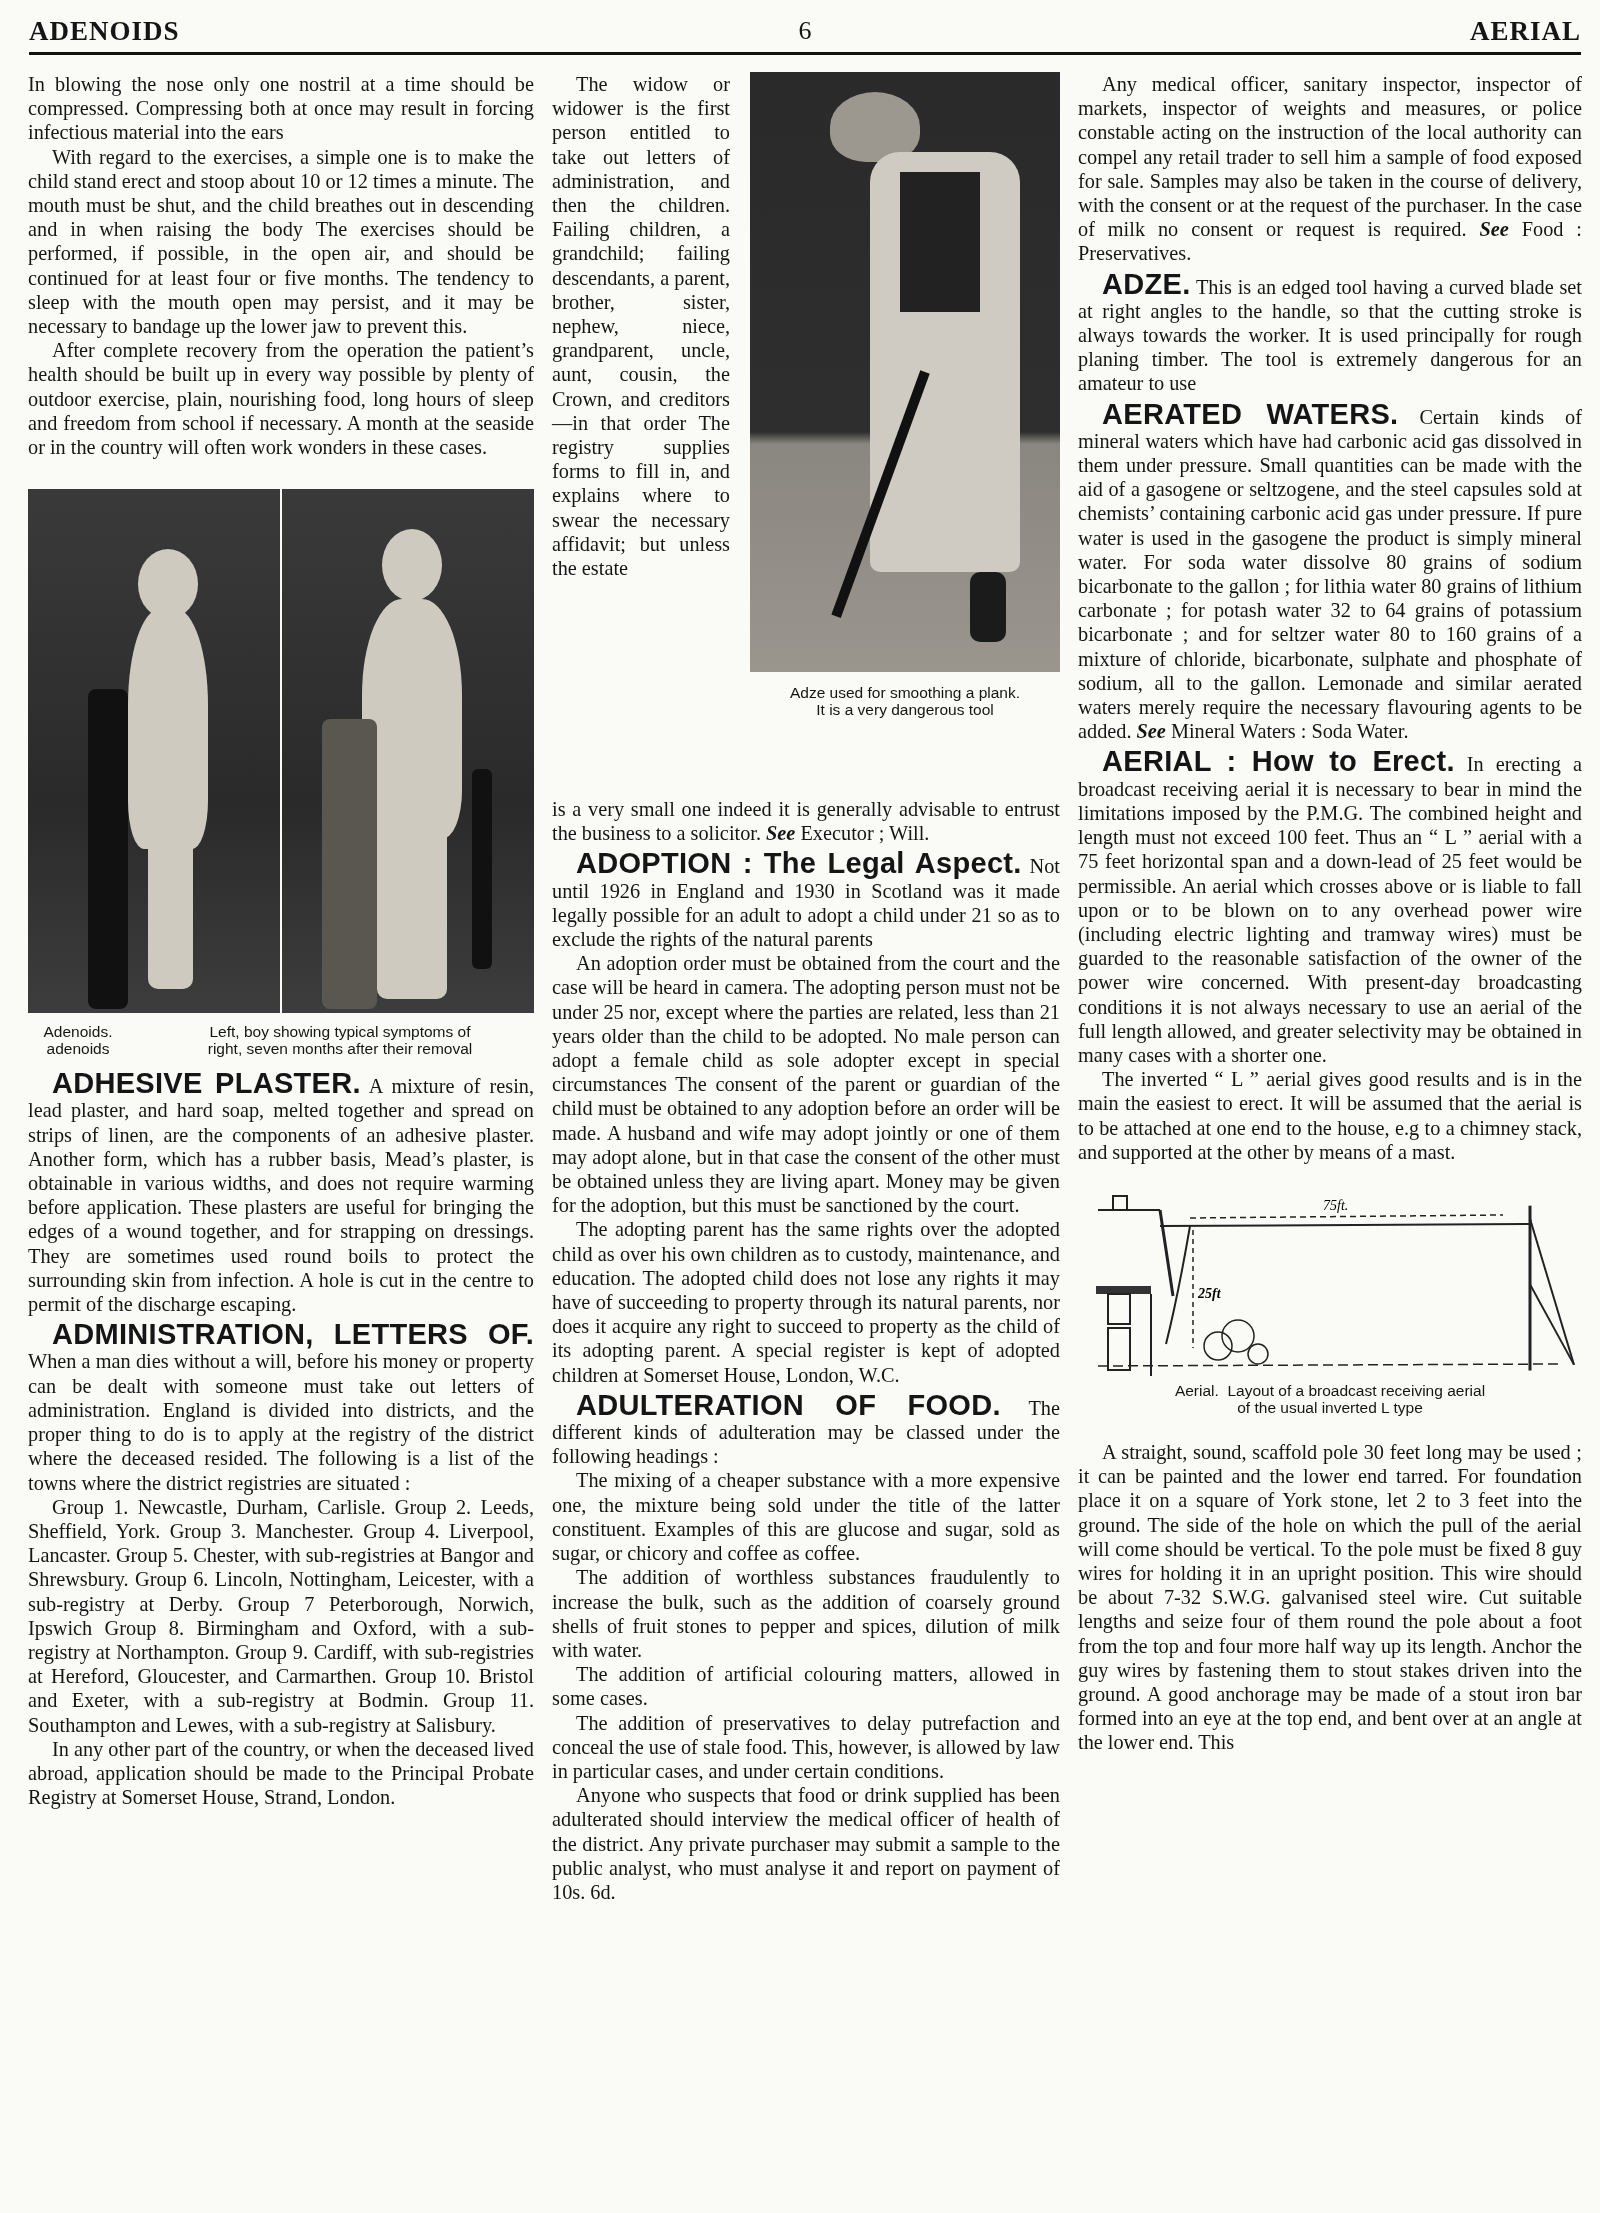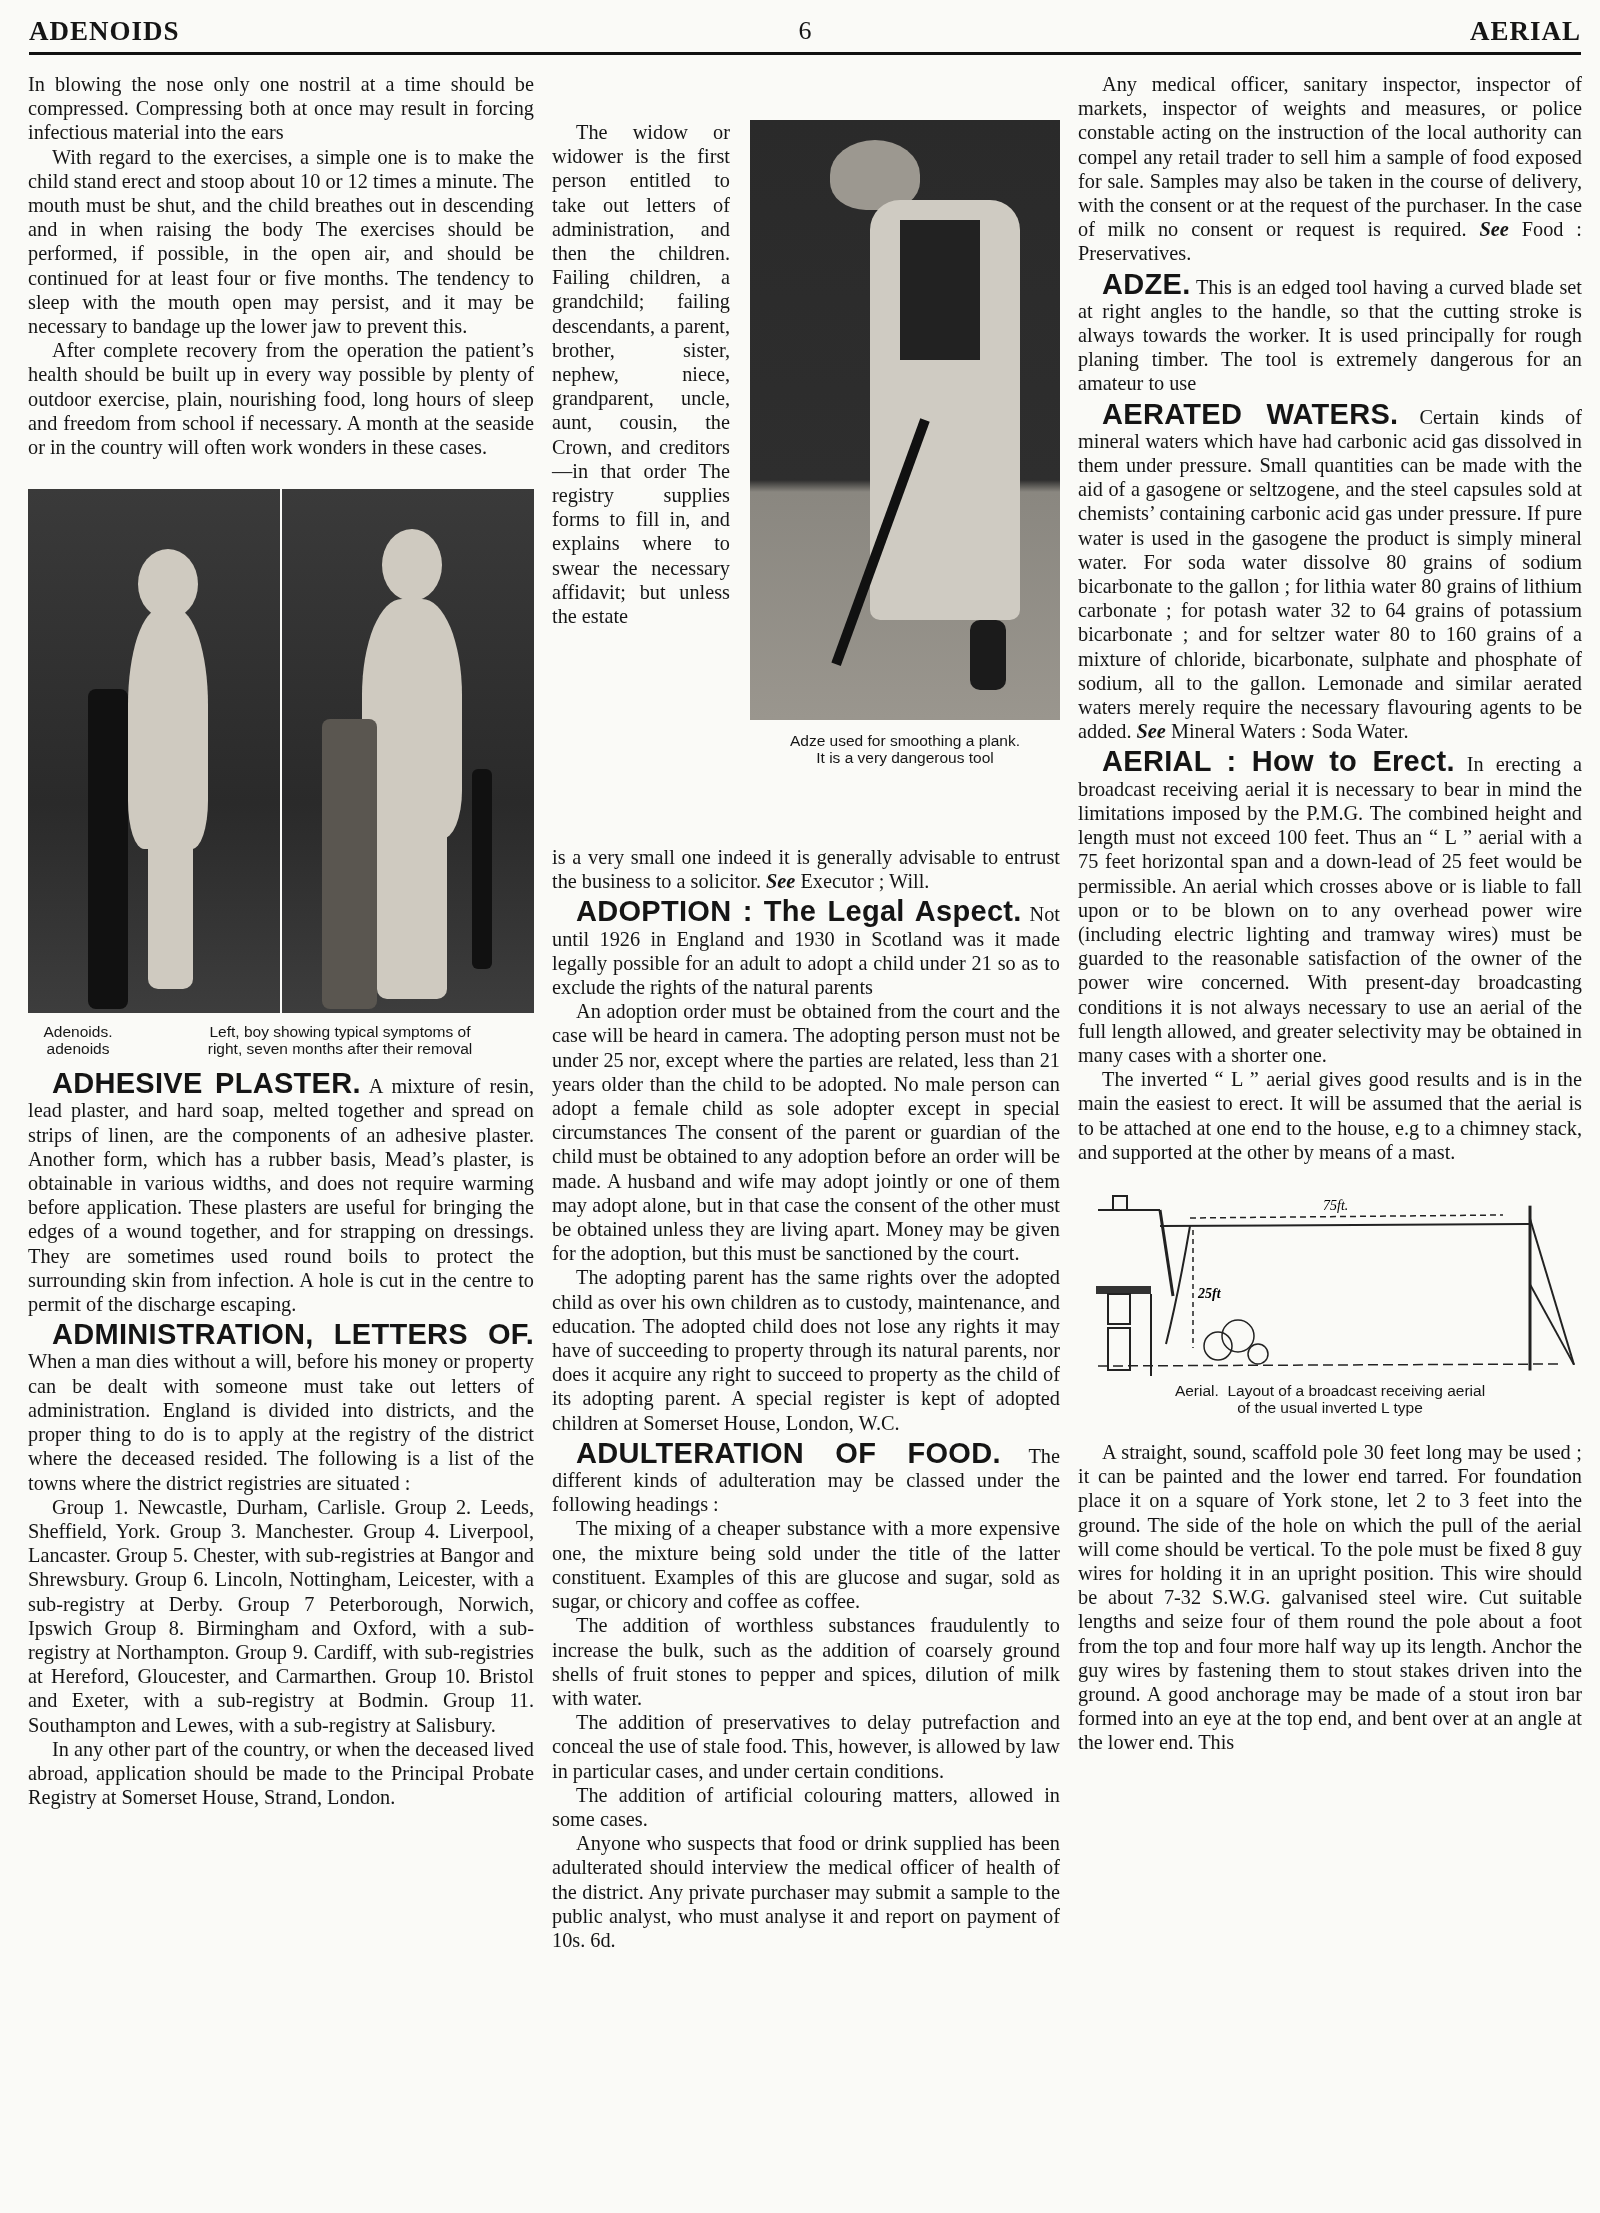--- a/index.html
+++ b/index.html
@@ -7,21 +7,21 @@
        font-family:"Liberation Serif","DejaVu Serif",serif;}
   .header{position:absolute;left:29px;top:10px;width:1552px;height:44px;}
   .hdr-left,.hdr-right{position:absolute;top:6px;font-weight:bold;font-size:27px;letter-spacing:1px;
        font-family:"Liberation Serif","DejaVu Serif",serif;}
   .hdr-left{left:0;}
   .hdr-right{right:0;}
   .hdr-page{position:absolute;left:0;right:0;top:6px;text-align:center;font-size:26px;}
   .hdr-rule{position:absolute;left:29px;top:52px;width:1552px;height:3px;background:#111;}
   .col{position:absolute;top:72px;font-size:20.3px;line-height:24.2px;text-align:justify;}
   .col1{left:28px;width:506px;}
-  .col2{left:552px;width:508px;margin-top:48px;}
+  .col2{left:552px;width:508px;}
   .col3{left:1078px;width:504px;}
   p{margin:0;text-indent:24px;}
   p.noind{text-indent:0;}
   .hw{font-weight:bold;font-family:"Liberation Sans","DejaVu Sans",sans-serif;font-size:29px;letter-spacing:0.3px;}
   .it{font-style:italic;font-weight:bold;}
   .sec{margin-top:6px;}
   .photo{background:#2b2b2b;position:relative;overflow:hidden;}
   .cap{font-family:"Liberation Sans","DejaVu Sans",sans-serif;font-weight:normal;font-size:15.5px;line-height:17px;text-align:center;}
   .photos-row{display:flex;justify-content:space-between;margin:30px 0 10px 0;height:524px;}
   .photo.boy{width:252px;height:524px;background:linear-gradient(180deg,#3a3a3a,#2a2a2a 60%,#3d3d3d);}
@@ -105,22 +105,22 @@
   </div>
   <p class="noind"><span>is a very small one indeed it is generally advisable to entrust the business to a solicitor.</span> <span class="it">See</span> <span>Executor ; Will.</span></p>
 
   <p class="sec"><span class="hw">ADOPTION : The Legal Aspect.</span> <span>Not until 1926 in England and 1930 in Scotland was it made legally possible for an adult to adopt a child under 21 so as to exclude the rights of the natural parents</span></p>
   <p>An adoption order must be obtained from the court and the case will be heard in camera. The adopting person must not be under 25 nor, except where the parties are related, less than 21 years older than the child to be adopted. No male person can adopt a female child as sole adopter except in special circumstances The consent of the parent or guardian of the child must be obtained to any adoption before an order will be made. A husband and wife may adopt jointly or one of them may adopt alone, but in that case the consent of the other must be obtained unless they are living apart. Money may be given for the adoption, but this must be sanctioned by the court.</p>
   <p>The adopting parent has the same rights over the adopted child as over his own children as to custody, maintenance, and education. The adopted child does not lose any rights it may have of succeeding to property through its natural parents, nor does it acquire any right to succeed to property as the child of its adopting parent. A special register is kept of adopted children at Somerset House, London, W.C.</p>
 
   <p class="sec"><span class="hw">ADULTERATION OF FOOD.</span> <span>The different kinds of adulteration may be classed under the following headings :</span></p>
   <p>The mixing of a cheaper substance with a more expensive one, the mixture being sold under the title of the latter constituent. Examples of this are glucose and sugar, sold as sugar, or chicory and coffee as coffee.</p>
   <p>The addition of worthless substances fraudulently to increase the bulk, such as the addition of coarsely ground shells of fruit stones to pepper and spices, dilution of milk with water.</p>
+  <p>The addition of artificial colouring matters, allowed in some cases.</p>
   <p>The addition of preservatives to delay putrefaction and conceal the use of stale food. This, however, is allowed by law in particular cases, and under certain conditions.</p>
-  <p>The addition of artificial colouring matters, allowed in some cases.</p>
   <p>Anyone who suspects that food or drink supplied has been adulterated should interview the medical officer of health of the district. Any private purchaser may submit a sample to the public analyst, who must analyse it and report on payment of 10s. 6d.</p>
 </div>
 
 <div class="col col3">
   <p><span>Any medical officer, sanitary inspector, inspector of markets, inspector of weights and measures, or police constable acting on the instruction of the local authority can compel any retail trader to sell him a sample of food exposed for sale. Samples may also be taken in the course of delivery, with the consent or at the request of the purchaser. In the case of milk no consent or request is required.</span> <span class="it">See</span> <span>Food : Preservatives.</span></p>
 
   <p class="sec"><span class="hw">ADZE.</span> <span>This is an edged tool having a curved blade set at right angles to the handle, so that the cutting stroke is always towards the worker. It is used principally for rough planing timber. The tool is extremely dangerous for an amateur to use</span></p>
 
   <p class="sec"><span class="hw">AERATED WATERS.</span> <span>Certain kinds of mineral waters which have had carbonic acid gas dissolved in them under pressure. Small quantities can be made with the aid of a gasogene or seltzogene, and the steel capsules sold at chemists’ containing carbonic acid gas under pressure. If pure water is used in the gasogene the product is simply mineral water. For soda water dissolve 80 grains of sodium bicarbonate to the gallon ; for lithia water 80 grains of lithium carbonate ; for potash water 32 to 64 grains of potassium bicarbonate ; and for seltzer water 80 to 160 grains of a mixture of chloride, bicarbonate, sulphate and phosphate of sodium, all to the gallon. Lemonade and similar aerated waters merely require the necessary flavouring agents to be added.</span> <span class="it">See</span> <span>Mineral Waters : Soda Water.</span></p>
 

